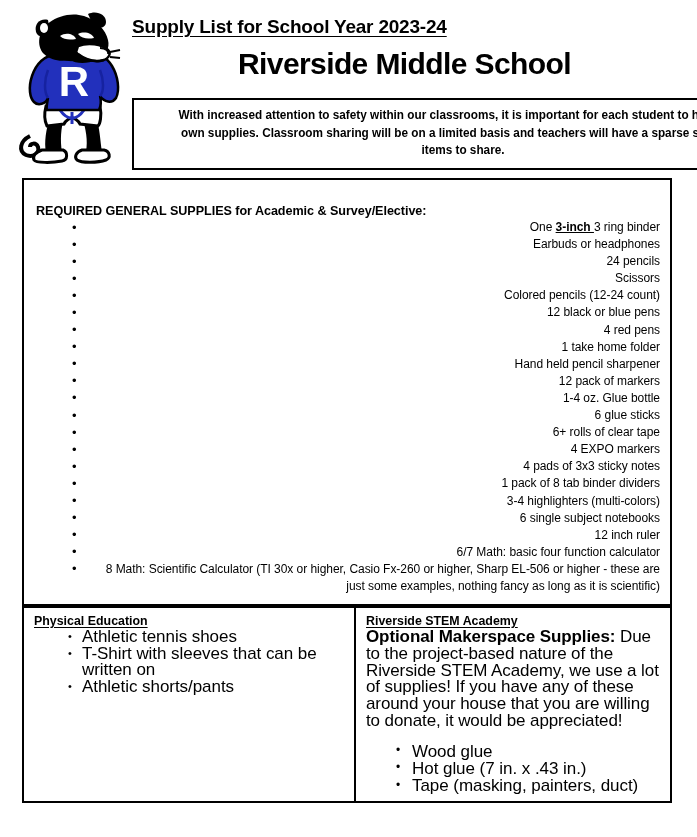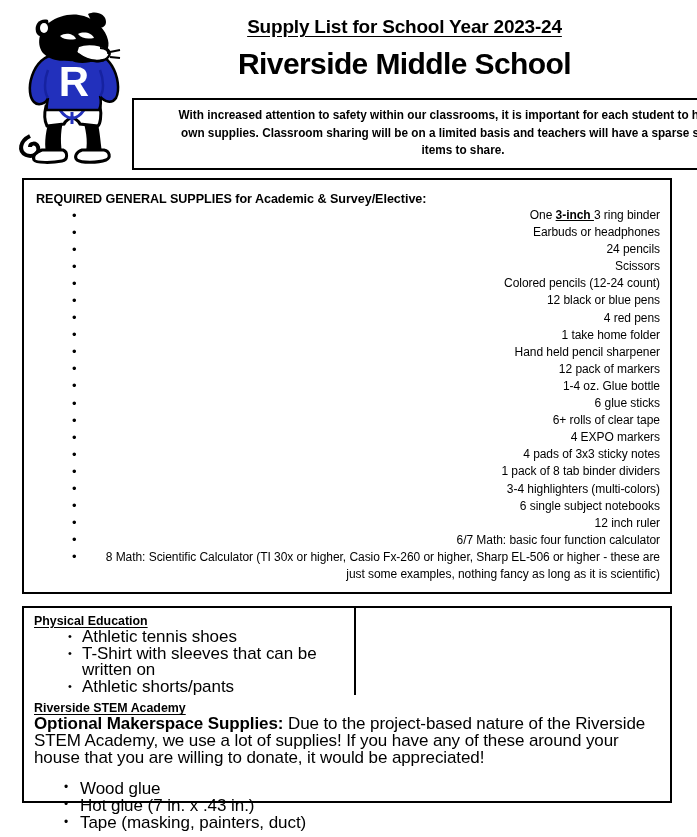--- a/index.html
+++ b/index.html
@@ -32,21 +32,20 @@
   .mascot svg { display: block; width: 100%; height: 100%; }
 
   .header-text {
     position: absolute;
     left: 132px;
     top: 0;
     width: 545px;
   }
 
   .doc-title {
-    text-align: center;
     font-size: 19px;
     font-weight: bold;
     letter-spacing: -0.2px;
     text-decoration: underline;
     text-underline-offset: 3px;
     margin-top: 16px;
     font-family: "Liberation Sans", sans-serif;
   }
 
   .school-name {
@@ -79,21 +78,21 @@
   }
 
   
   .main-box {
     position: absolute;
     left: 22px;
     top: 178px;
     width: 650px;
     box-sizing: border-box;
     border: 2.5px solid #000;
-    padding: 12px 10px 9px 10px;
+    padding: 24px 10px 9px 10px;
   }
 
   .section-heading {
     font-size: 12.6px;
     font-weight: bold;
     letter-spacing: -0.05px;
     margin: 0 0 1px 2px;
   }
 
   ul.supply-list {
@@ -124,21 +123,20 @@
   
   .bottom-box {
     position: absolute;
     left: 22px;
     top: 606px;
     width: 650px;
     height: 197px;
     box-sizing: border-box;
     border: 2.5px solid #000;
     display: flex;
-    flex-direction: column;
   }
   .col-left {
     width: 332px;
     box-sizing: border-box;
     border-right: 2.5px solid #000;
     padding: 6px 8px 0 10px;
   }
   .col-right {
     flex: 1;
     box-sizing: border-box;

